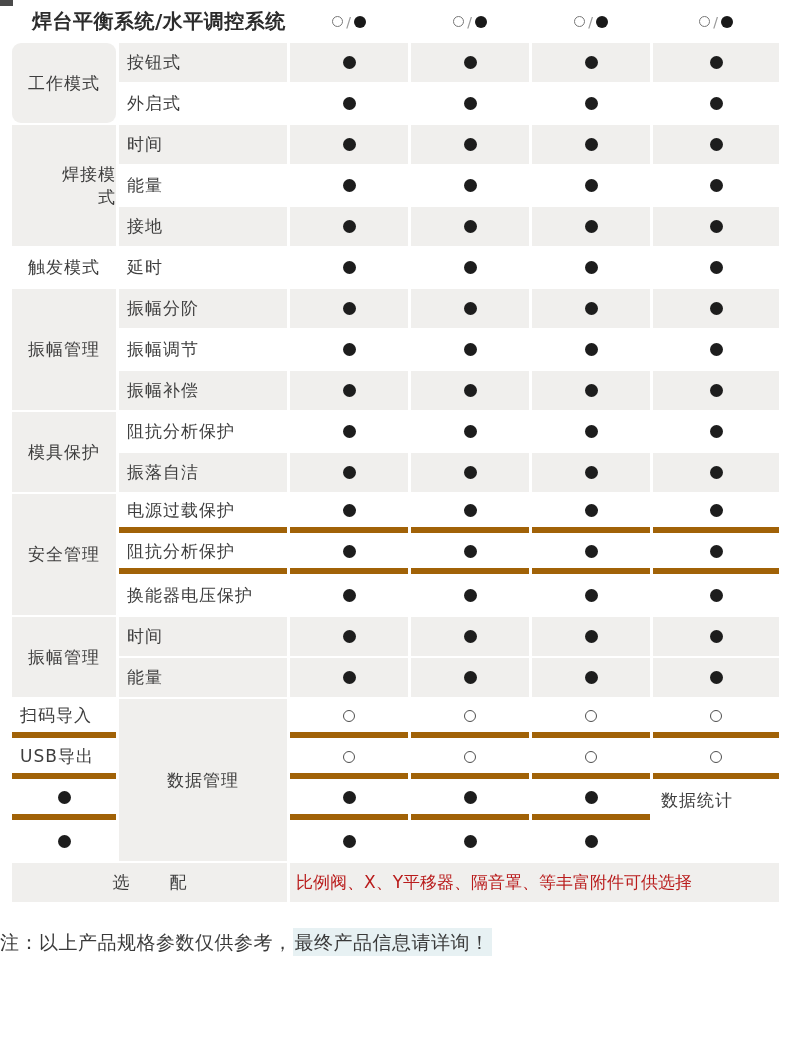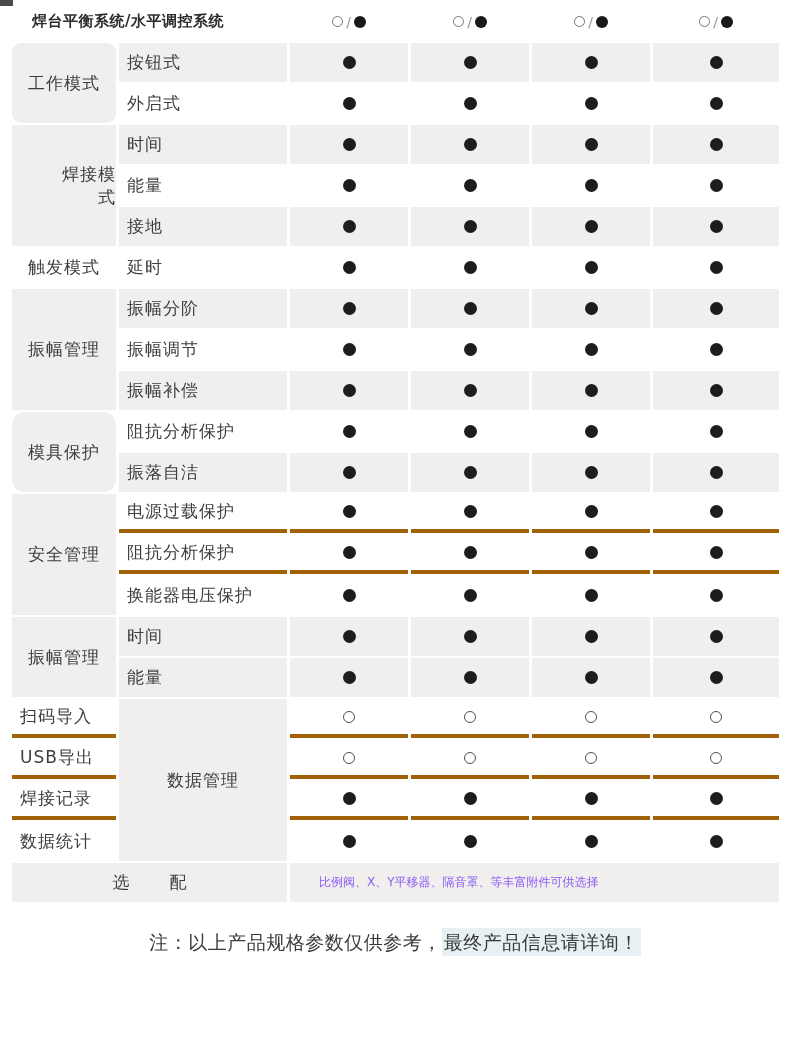--- a/index.html
+++ b/index.html
@@ -23,60 +23,59 @@
     column-gap:3px;
     row-gap:2px;
     width:fit-content;
   }
   .cell {
     display:flex; align-items:center;
     font-size:17px; color:#3e3e3e;
     background:#ffffff;
   }
   .cell.gray { background:#f0efed;text-align:right; }
-  .cell.sep { border-bottom:4px solid #a16207; }
+  .cell.sep { border-bottom:6px solid #a16207; }
   .category-cell { justify-content:center; letter-spacing:1px; }
   .feature-cell { padding-left:8px; letter-spacing:1px; }
   .value-cell { justify-content:center; }
   .header-label-cell {
     grid-column:1 / 3;
     padding-left:20px;
     font-weight:bold;
-    font-size:15px;
+    font-size:20px;
     color:#2c2c2c;
     letter-spacing:0.5px;
     text-align:right;
   }
   .optional-label-cell {
     grid-column:1 / 3;
     justify-content:center;
     gap:40px;
   }
   .optional-value-cell {
     grid-column:3 / 7;
-    padding-left:29px;
-    font-size:12px;
-    color:#8b5cf6;
+    padding-left:6px;
+    font-size:17px;
+    color:#b91c1c;
   }
   .dot {
     width:13px; height:13px; border-radius:50%;
     background:#1d1d1d; display:inline-block;
   }
   .ring {
     width:12px; height:12px; border-radius:50%;
     border:1.5px solid #4f4f4f; background:transparent;
     display:inline-block;
   }
   .dual-mark { display:flex; align-items:center; gap:2px; }
   .dual-mark .ring { width:11px; height:11px; border-width:1.3px; border-color:#777; }
   .dual-mark .dot { width:12px; height:12px; background:#191919; }
   .dual-mark .slash { font-size:14px; color:#999; padding:0 1px; }
   .footnote {
     margin-top:28px;
-    text-align:center;
     font-size:19px;
     color:#3a3a3a;
     letter-spacing:0.5px;
   }
   .footnote .hl {
     background:#e7f1f3;
     padding:3px 2px;
   }
 </style>
 </head>
@@ -228,21 +227,21 @@
     </div>
     <div class="cell value-cell gray">
       <span class="dot"></span>
     </div>
     <div class="cell value-cell gray">
       <span class="dot"></span>
     </div>
     <div class="cell value-cell gray">
       <span class="dot"></span>
     </div>
-    <div class="cell category-cell gray" style="grid-row: span 2; border-radius: 13px;">模具保护</div>
+    <div class="cell category-cell gray" style="grid-row: span 2;">模具保护</div>
     <div class="cell feature-cell">阻抗分析保护</div>
     <div class="cell value-cell">
       <span class="dot"></span>
     </div>
     <div class="cell value-cell">
       <span class="dot"></span>
     </div>
     <div class="cell value-cell">
       <span class="dot"></span>
     </div>
@@ -349,21 +348,20 @@
     </div>
     <div class="cell value-cell sep">
       <span class="ring"></span>
     </div>
     <div class="cell value-cell sep">
       <span class="ring"></span>
     </div>
     <div class="cell value-cell sep">
       <span class="ring"></span>
     </div>
-    <div class="cell feature-cell sep">焊接记录</div>
     <div class="cell value-cell sep">
       <span class="dot"></span>
     </div>
     <div class="cell value-cell sep">
       <span class="dot"></span>
     </div>
     <div class="cell value-cell sep">
       <span class="dot"></span>
     </div>
     <div class="cell value-cell sep">

